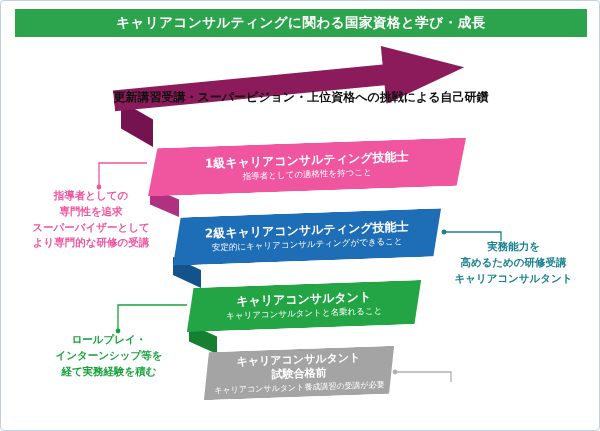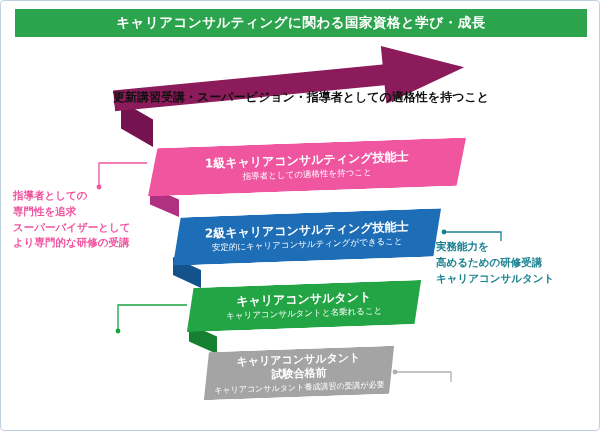--- a/index.html
+++ b/index.html
@@ -56,42 +56,42 @@
   .fold {
     position: absolute; z-index: 1;
     clip-path: polygon(0 0, 100% 42%, 100% 100%, 0 58%);
   }
   #fold-1 { left: 149px; top: 186px; width: 29px; height: 30px; background: #b13181; }
   #fold-2 { left: 172px; top: 256px; width: 28px; height: 31px; background: #14528c; }
   #fold-3 { left: 188px; top: 323px; width: 28px; height: 30px; background: #158030; }
 
   
   .note {
-    position: absolute; font-weight: bold;
+    position: absolute; text-align: center; font-weight: bold;
     white-space: pre-line; line-height: 1.5; font-size: 10.5px; z-index: 4;
   }
   #note-supervisor { left: 12px;  top: 187px; width: 156px; color: #f0549f; }
   #note-practical  { left: 435px; top: 238px; width: 155px; color: #18808f; }
   #note-roleplay   { left: 28px;  top: 331px; width: 160px; color: #17a23b; }
   #note-training   { left: 430px; top: 379px; width: 160px; color: #9f9f9f; font-weight: normal; font-size: 10px; }
 
   svg.connectors { position: absolute; left: 0; top: 0; width: 600px; height: 431px; z-index: 3; pointer-events: none; }
 </style>
 </head>
 <body>
 
 <div class="canvas">
 
   <div class="header">
     <span class="title">キャリアコンサルティングに関わる国家資格と学び・成長</span>
   </div>
 
   <div class="arrow-fold"></div>
   <div class="arrow"></div>
-  <div class="arrow-label">更新講習受講・スーパービジョン・指導者としての適格性を持つこと</div>
+  <div class="arrow-label">更新講習受講・スーパービジョン・上位資格への挑戦による自己研鑽</div>
 
   <div class="fold" id="fold-1"></div>
   <div class="fold" id="fold-2"></div>
   <div class="fold" id="fold-3"></div>
 
   <div class="bar" id="bar-1">
     <div class="bar-title">1級キャリアコンサルティング技能士</div>
     <div class="bar-sub">指導者としての適格性を持つこと</div>
   </div>
 
@@ -122,14 +122,17 @@
     <circle cx="394" cy="371" r="2.4" fill="#b0b0b0"></circle>
   </svg>
 
   <div class="note" id="note-supervisor">指導者としての
 専門性を追求
 スーパーバイザーとして
 より専門的な研修の受講</div>
   <div class="note" id="note-practical">実務能力を
 高めるための研修受講
 キャリアコンサルタント</div>
+  <div class="note" id="note-roleplay">ロールプレイ・
+インターンシップ等を
+経て実務経験を積む</div>
 
 </div>
 
 </body></html>

